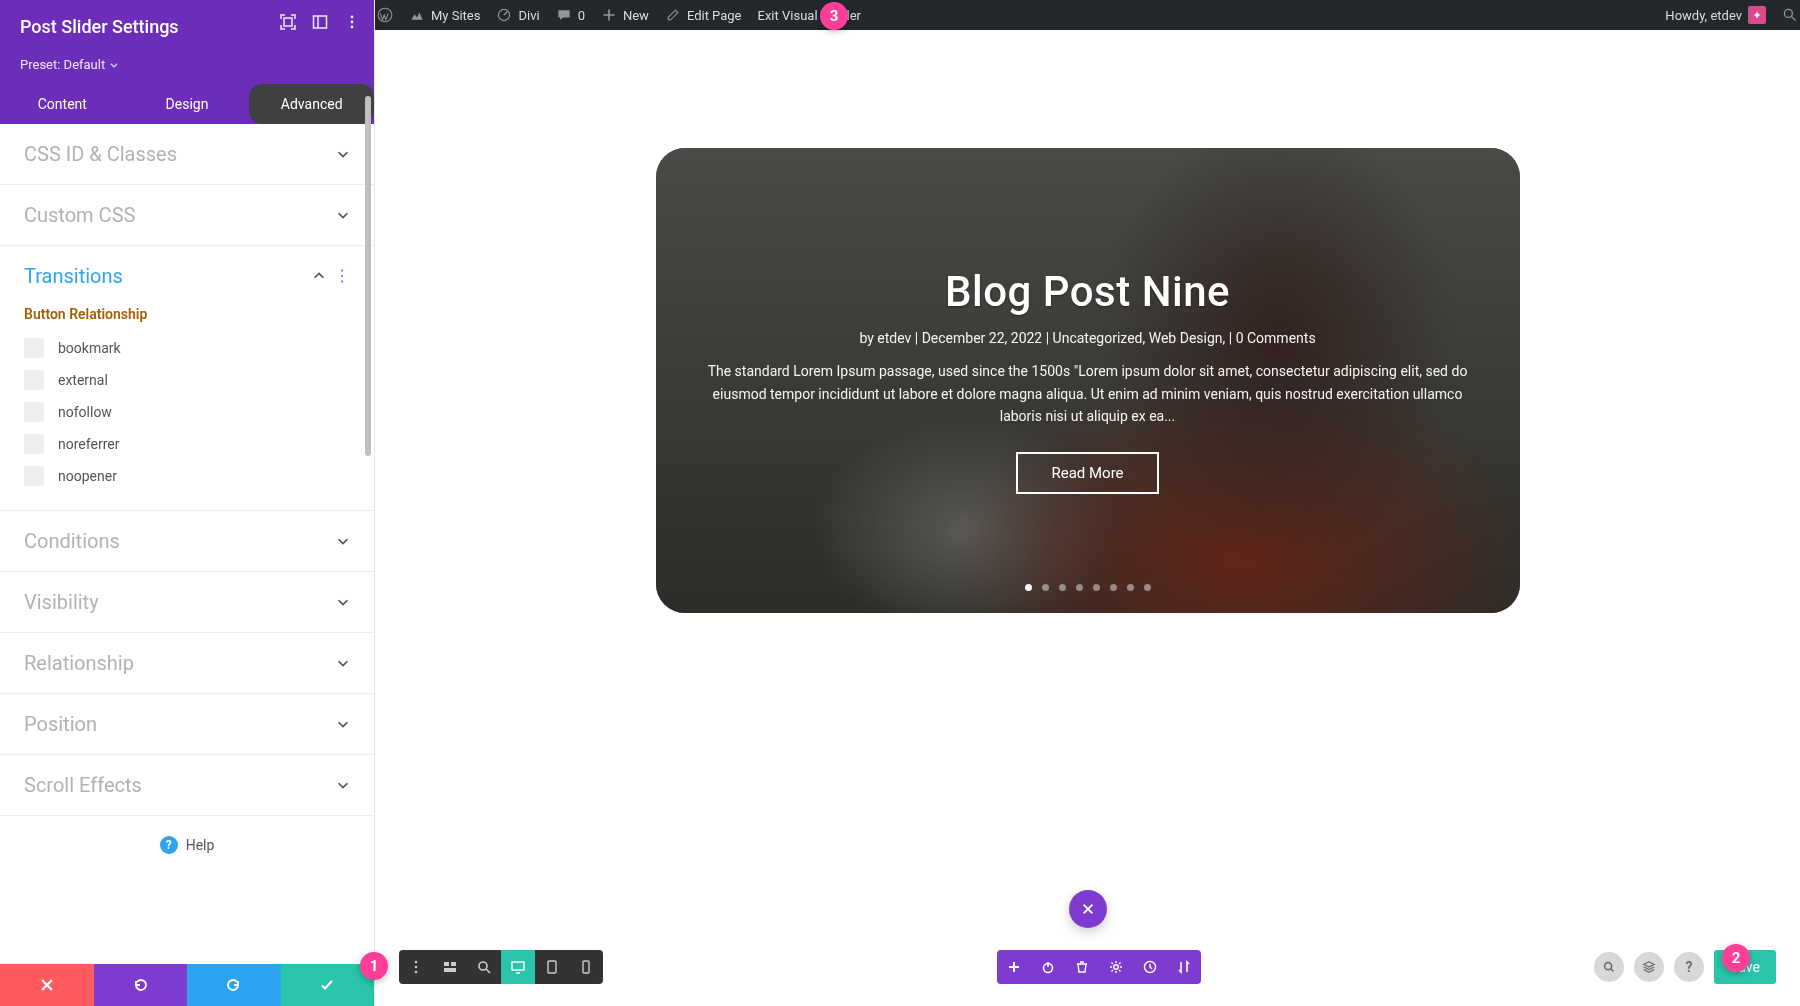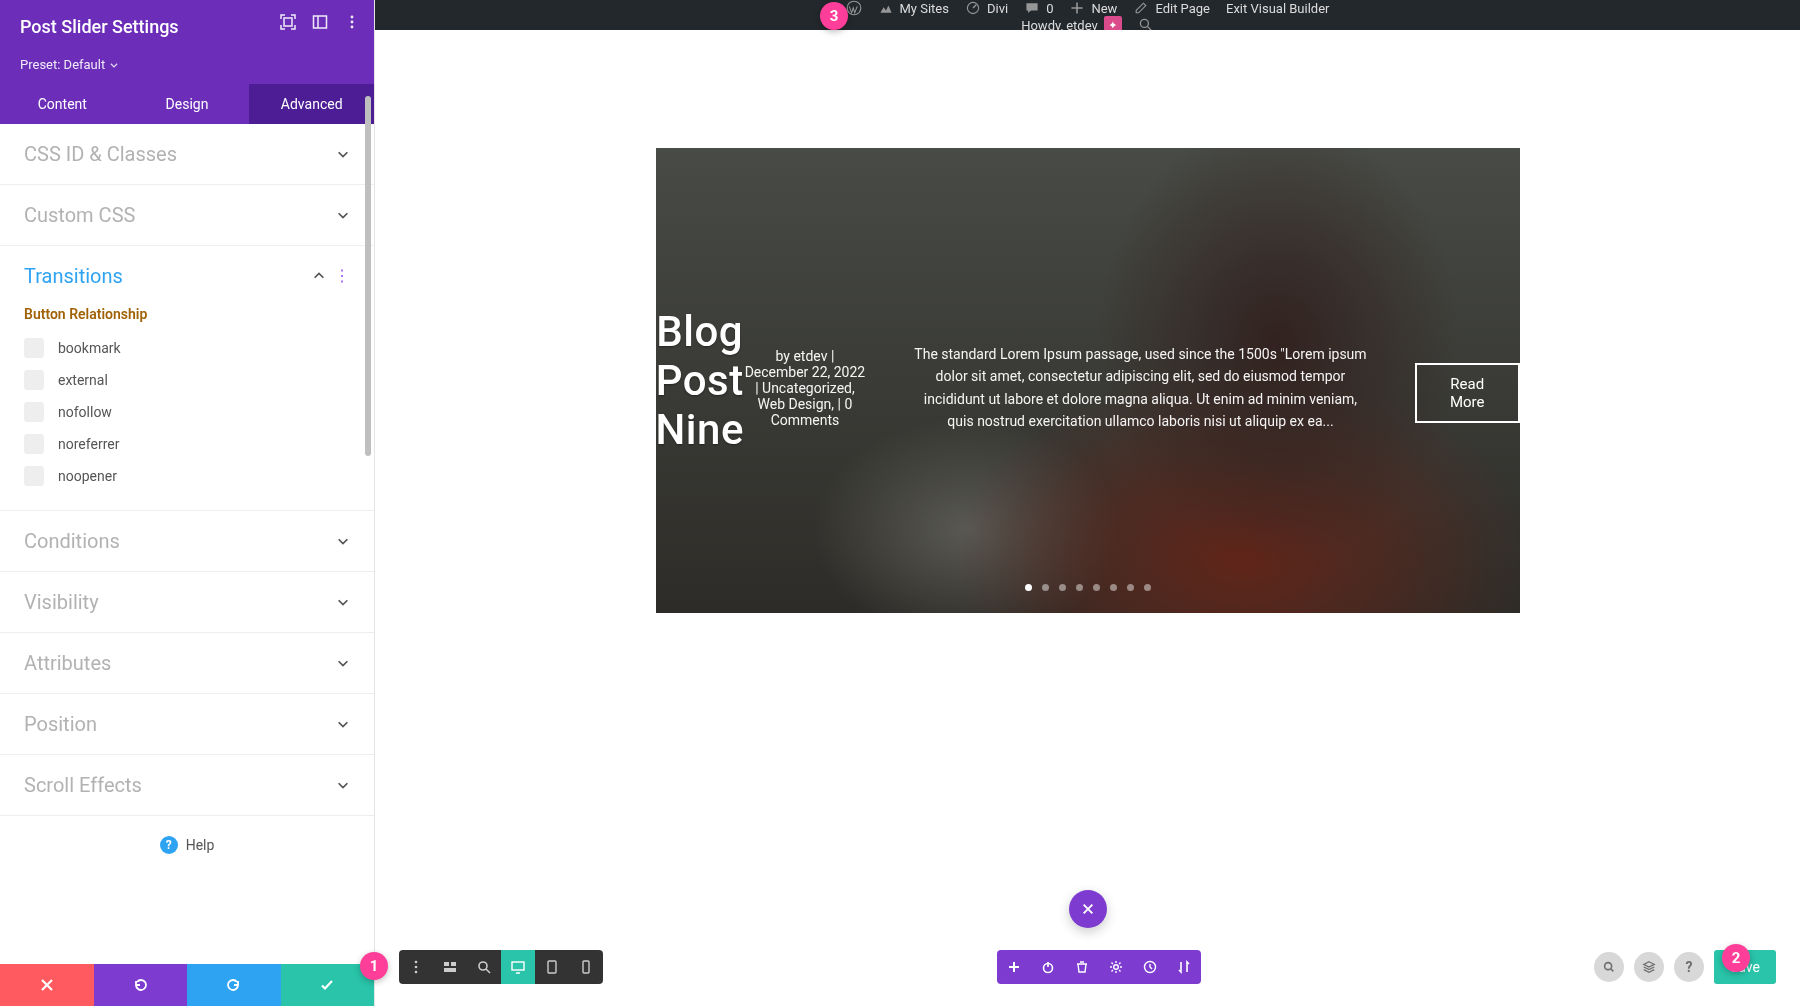--- a/index.html
+++ b/index.html
@@ -17,21 +17,21 @@
   position: relative;
 }
 .panel-header { background: #6c2eb9; color: #fff; padding: 16px 20px 12px; position: relative; }
 .panel-title { font-size: 18px; font-weight: 500; }
 .panel-preset { font-size: 13px; margin-top: 20px; opacity: .9; display: flex; align-items: center; gap: 4px; }
 .panel-header-icons { position: absolute; top: 14px; right: 14px; display: flex; gap: 16px; }
 .hicon { width: 16px; height: 16px; opacity: .9; cursor: pointer; }
 
 .tabs { display: flex; background: #6c2eb9; }
 .tab { flex: 1; padding: 12px 0; text-align: center; color: #fff; font-size: 14px; cursor: pointer; }
-.tab.active { background: #4c1d95; }
+.tab.active { background: #404040; border-radius: 13px; }
 
 .panel-body { flex: 1; overflow-y: auto; }
 .section { border-bottom: 1px solid #eee; }
 .section-head {
   display: flex; justify-content: space-between; align-items: center;
   padding: 18px 24px; cursor: pointer;
 }
 .section-title { font-size: 20px; font-weight: 400; color: #b2b2b2; }
 .section-title.open { color: #2ea3f2; }
 .chev { width: 14px; height: 14px; flex-shrink: 0; }
@@ -54,35 +54,36 @@
 .pf-cancel { background: #ff5a5f; }
 .pf-undo { background: #7e3bd0; }
 .pf-redo { background: #2ea3f2; }
 .pf-confirm { background: #29c4a9; }
 .pf-btn svg { width: 16px; height: 16px; }
 
 
 .main { flex: 1; display: flex; flex-direction: column; position: relative; }
 .adminbar {
   height: 30px; background: #23282d; color: #dcdcdc; display: flex; align-items: center;
-  font-size: 13px; padding: 0 2px; justify-content: space-between; flex-direction: column;
+  font-size: 13px; padding: 0 2px; justify-content: space-between;
 }
 .ab-left, .ab-right { display: flex; align-items: center; gap: 16px; }
 .ab-item { display: flex; align-items: center; gap: 6px; cursor: pointer; }
 .ab-ico { width: 16px; height: 16px; opacity: .85; }
 .ab-avatar { width: 18px; height: 18px; background: #db4a8a; border-radius: 2px; display:flex; align-items:center; justify-content:center; }
 
 
 .canvas { flex: 1; background: #fff; position: relative; overflow: hidden; }
 .stage { position: absolute; inset: 0; padding-top: 118px; display: flex; justify-content: center; }
 .slider {
   width: 864px; height: 465px; position: relative;
   background: linear-gradient(135deg, #555a56 0%, #3d3a35 100%);
-  color: #fff; text-align: center; display: flex; flex-direction: row; align-items: center; justify-content: center;
+  color: #fff; text-align: center; display: flex; flex-direction: column; align-items: center; justify-content: center;
   overflow: hidden;
+  border-radius: 29px;
 }
 .slider::before {
   content: ""; position: absolute; inset: 0;
   background:
     radial-gradient(ellipse 260px 320px at 72% 42%, #5a3a34 0%, rgba(90,58,52,0) 70%),
     radial-gradient(ellipse 400px 260px at 68% 88%, #b73c24 0%, rgba(183,60,36,.0) 72%),
     radial-gradient(ellipse 220px 160px at 36% 82%, #9a998f 0%, rgba(154,153,143,0) 70%),
     linear-gradient(180deg, #7b8177 0%, #4e4b43 100%);
   filter: saturate(.85) brightness(.58);
 }
@@ -232,21 +233,21 @@
         <div class="section-head">
           <span class="section-title">Visibility</span>
           <svg class="chev" viewBox="0 0 16 16">
               <path d="M3 6l5 5 5-5"></path>
             </svg>
         </div>
       </div>
 
       <div class="section">
         <div class="section-head">
-          <span class="section-title">Attributes</span>
+          <span class="section-title">Relationship</span>
           <svg class="chev" viewBox="0 0 16 16">
               <path d="M3 6l5 5 5-5"></path>
             </svg>
         </div>
       </div>
 
       <div class="section">
         <div class="section-head">
           <span class="section-title">Position</span>
           <svg class="chev" viewBox="0 0 16 16">

